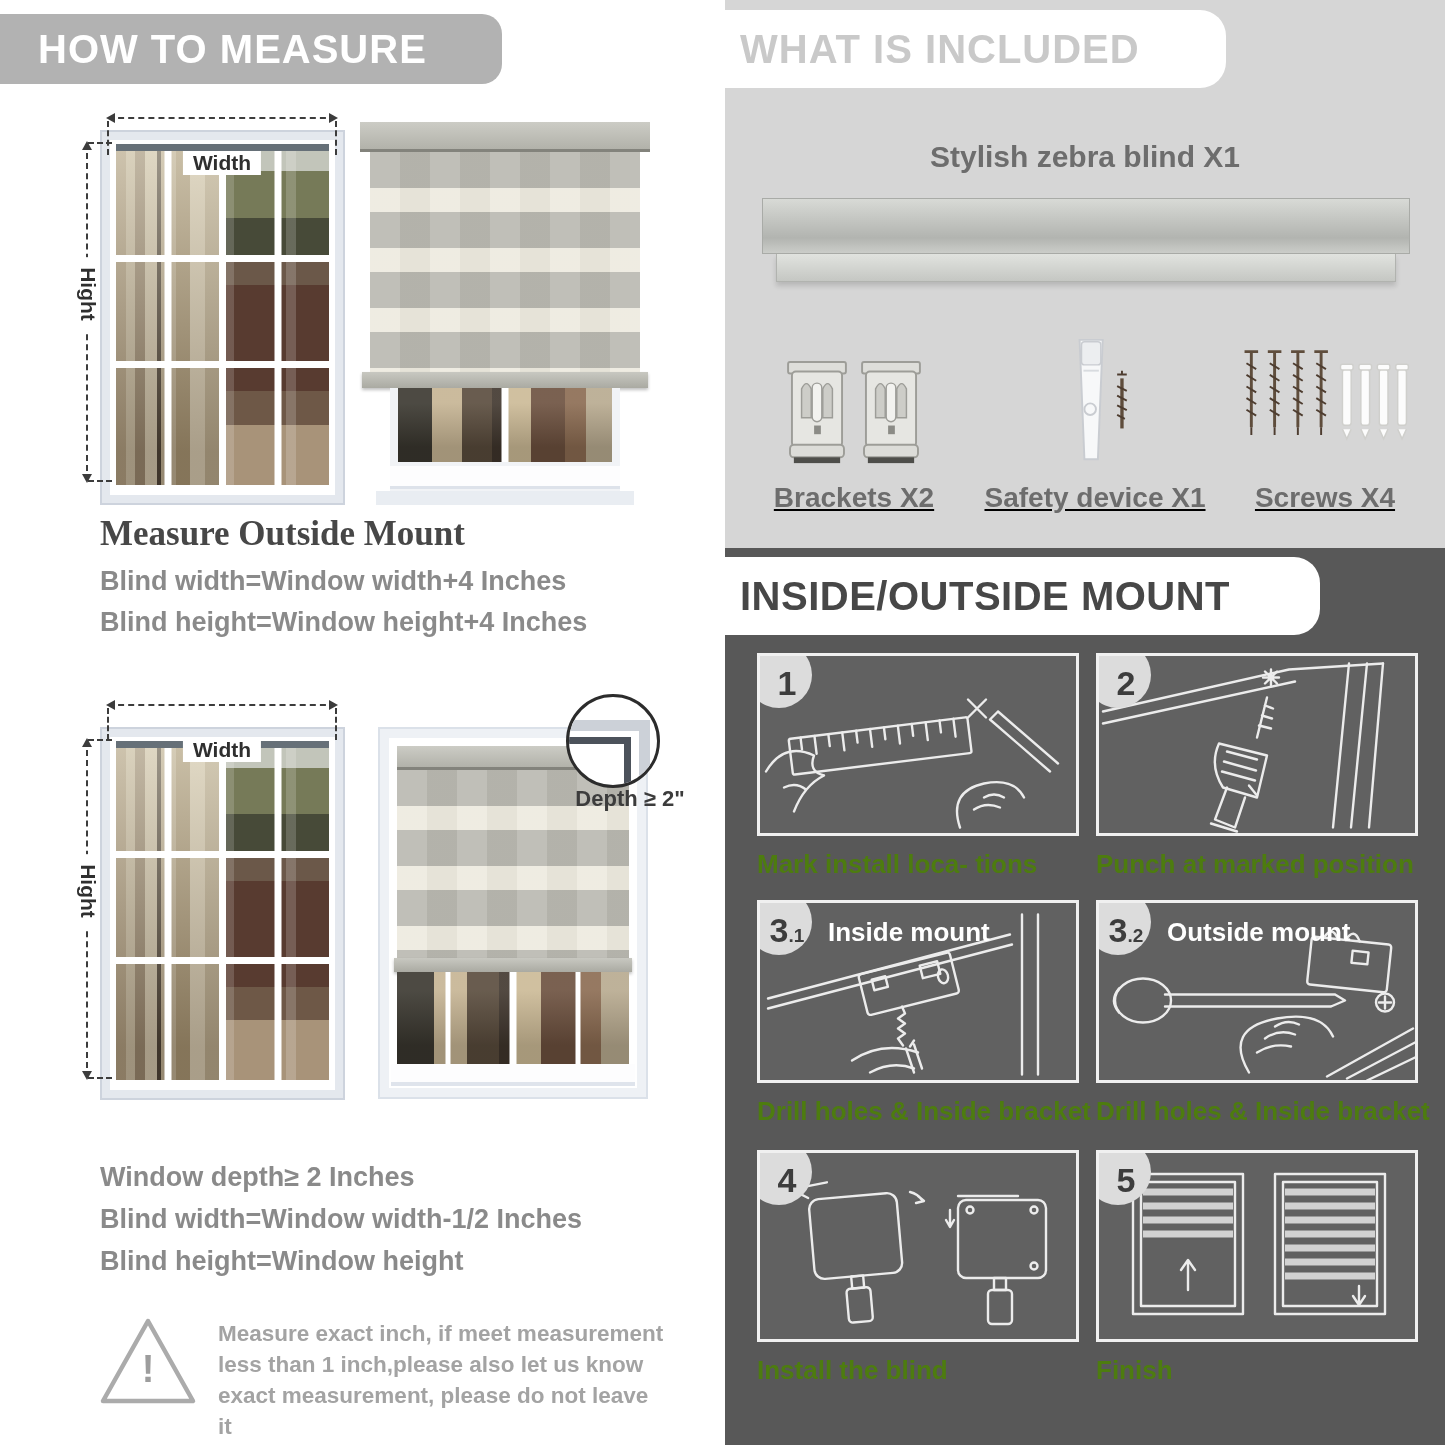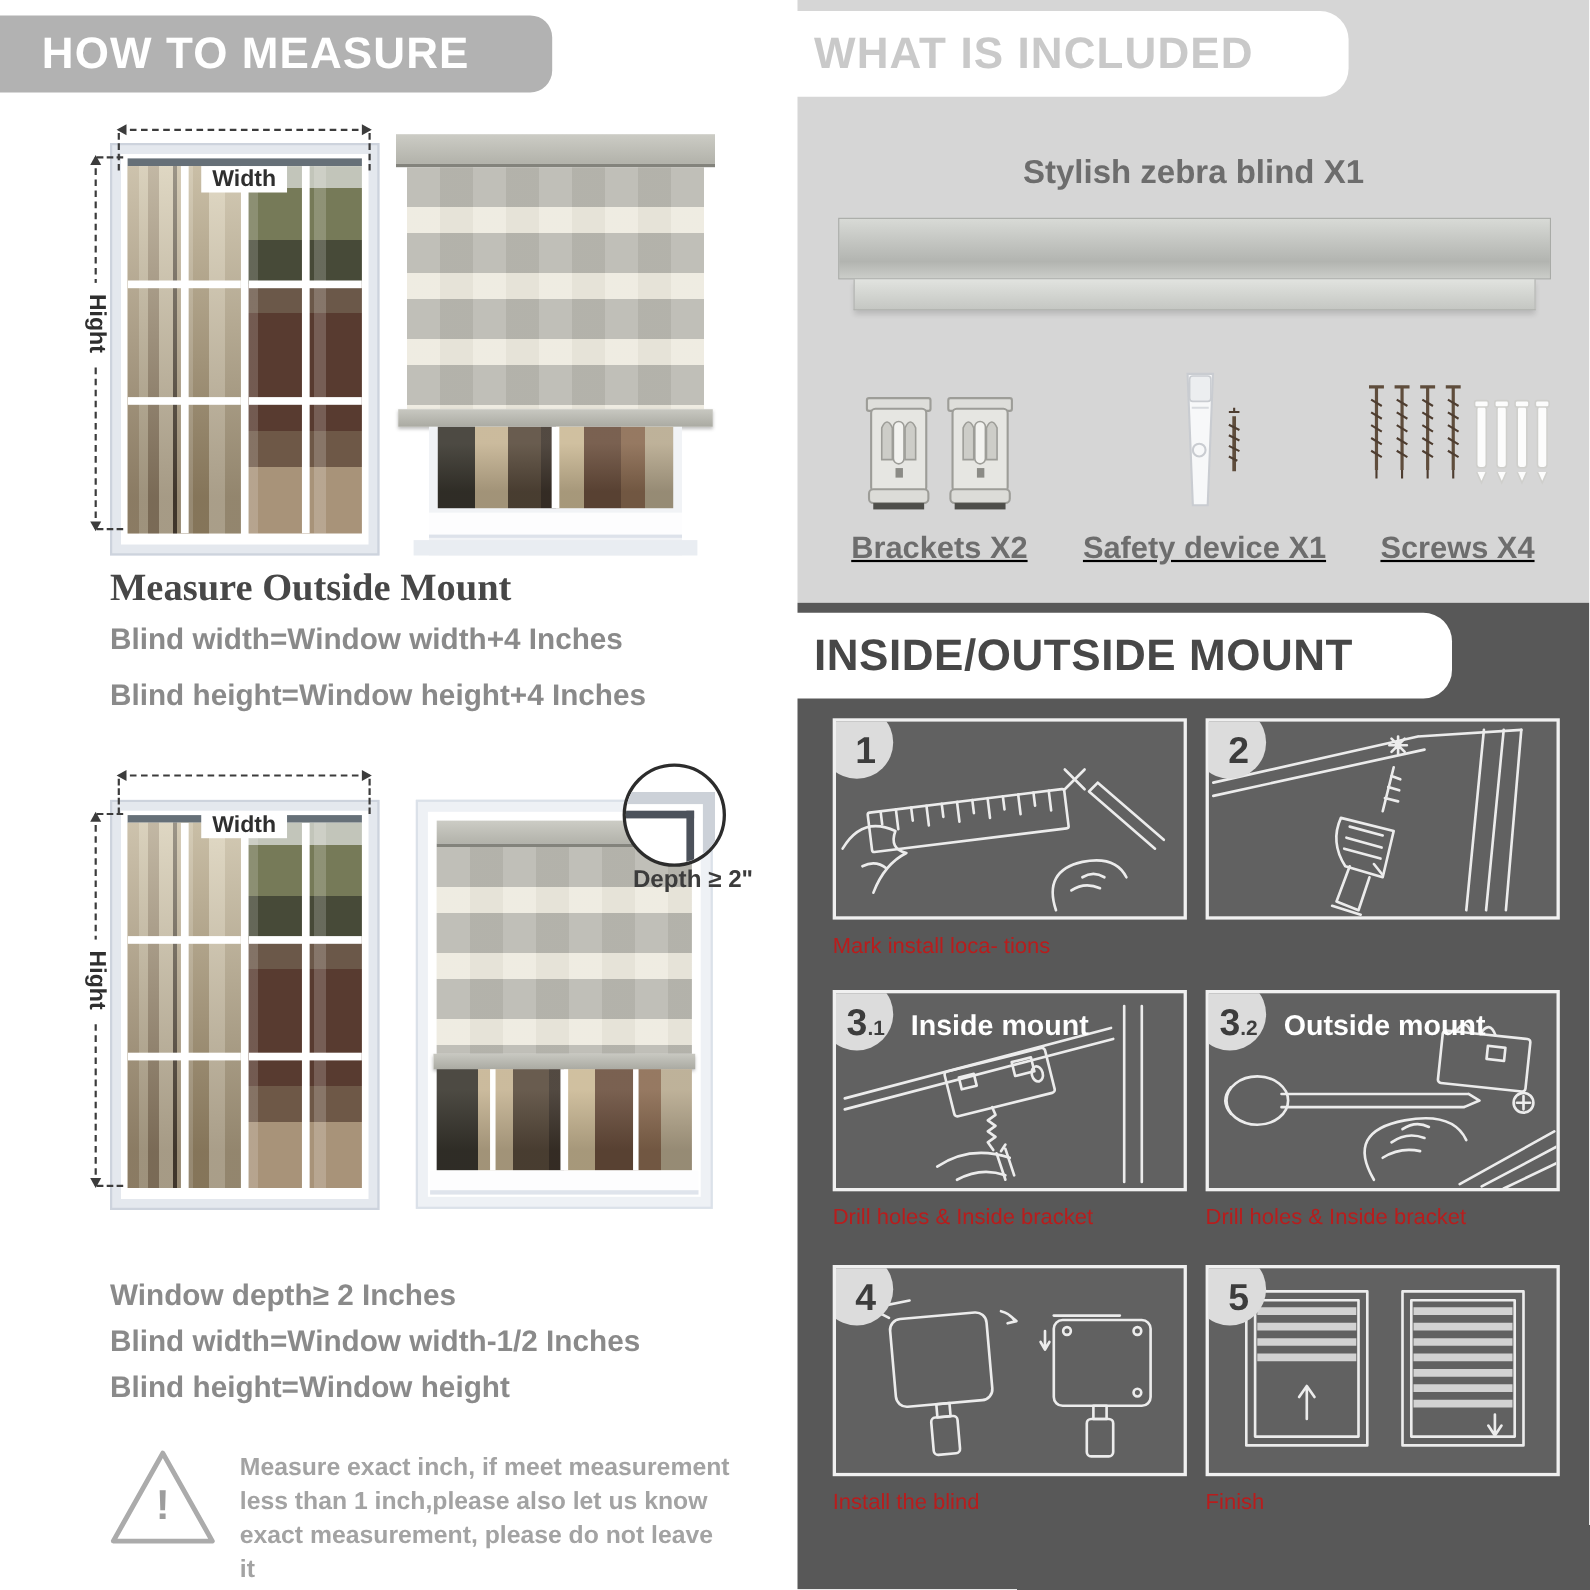--- a/index.html
+++ b/index.html
@@ -113,21 +113,21 @@
   #s3{left:757px;top:900px;} #s4{left:1096px;top:900px;}
   #s5{left:757px;top:1150px;} #s6{left:1096px;top:1150px;}
   .spanel{position:relative;width:322px;height:183px;background:#616161;border:3px solid #f0f0f0;
           box-sizing:border-box;overflow:hidden;}
   #s5 .spanel,#s6 .spanel{height:192px;}
   .badge{position:absolute;left:-14px;top:-14px;width:66px;height:66px;background:#dcdcdc;border-radius:50%;
          display:flex;align-items:center;justify-content:center;box-sizing:border-box;
          padding:16px 0 0 16px;color:#3d3d3d;font-size:34px;font-weight:bold;z-index:2;}
   .badge .sub{font-size:19px;margin-top:12px;}
   .stitle{position:absolute;left:68px;top:14px;font-size:26px;font-weight:bold;color:#fff;z-index:2;white-space:nowrap;}
-  .scap{margin-top:13px;font-size:20px;font-weight:normal;color:#b91c1c;white-space:nowrap;}
+  .scap{margin-top:13px;font-size:26px;font-weight:bold;color:#4d7c0f;white-space:nowrap;}
   .art{position:absolute;inset:0;}
   .art svg{width:100%;height:100%;}
   .lineart{stroke:#ececec;fill:none;stroke-width:2.4;stroke-linecap:round;stroke-linejoin:round;}
 </style>
 </head>
 <body>
 
 <div id="canvas">
 
   <div id="panel-included" class="abs"></div>
@@ -171,21 +171,21 @@
       <div class="ph peekphoto">
         <div class="muntin-v"></div>
       </div>
       <div class="sill"></div>
     </div>
     <div class="base"></div>
   </div>
 
   <div class="lh" style="left:100px;top:514px;">Measure Outside Mount</div>
   <div class="lf" style="left:100px;top:566px;">Blind width=Window width+4 Inches</div>
-  <div class="lf" style="left:100px;top:607px;margin-top:10px;">Blind height=Window height+4 Inches</div>
+  <div class="lf" style="left:100px;top:607px;">Blind height=Window height+4 Inches</div>
 
   <div id="win2" class="win abs" style="left:100px;top:727px;width:245px;height:373px;">
     <div class="frame"></div>
     <div class="track"></div>
     <div class="glass">
       <div class="door door-left">
         <div class="muntin-h" style="top:31%;"></div>
         <div class="muntin-h" style="top:63%;"></div>
         <div class="muntin-v"></div>
       </div>
@@ -370,20 +370,21 @@
             <path d="M160 66 l12 3 M163 56 l10 3 M166 46 l8 3"></path>
             <path d="M172 26 v-16 M164 18 h16 M166 12 l12 12 M178 12 l-12 12"></path>
             <path d="M120 84 l48 12 -10 42 -34 -10 q-14 -22 -4 -44 z"></path>
             <path d="M128 92 l30 8 M125 102 l32 9 M123 112 l33 9"></path>
             <path d="M128 128 l-12 32 20 8 10 -30 M112 164 l26 8"></path>
             <path d="M150 126 l8 10"></path>
           </g>
         </svg>
       </div>
     </div>
+    <div class="scap">Punch at  marked position</div>
   </div>
 
   <div id="s3" class="step">
     <div class="spanel">
       <div class="badge">
           <span>3</span>
           <span class="sub">.1</span>
         </div>
       <div class="stitle">Inside mount</div>
       <div class="art">

